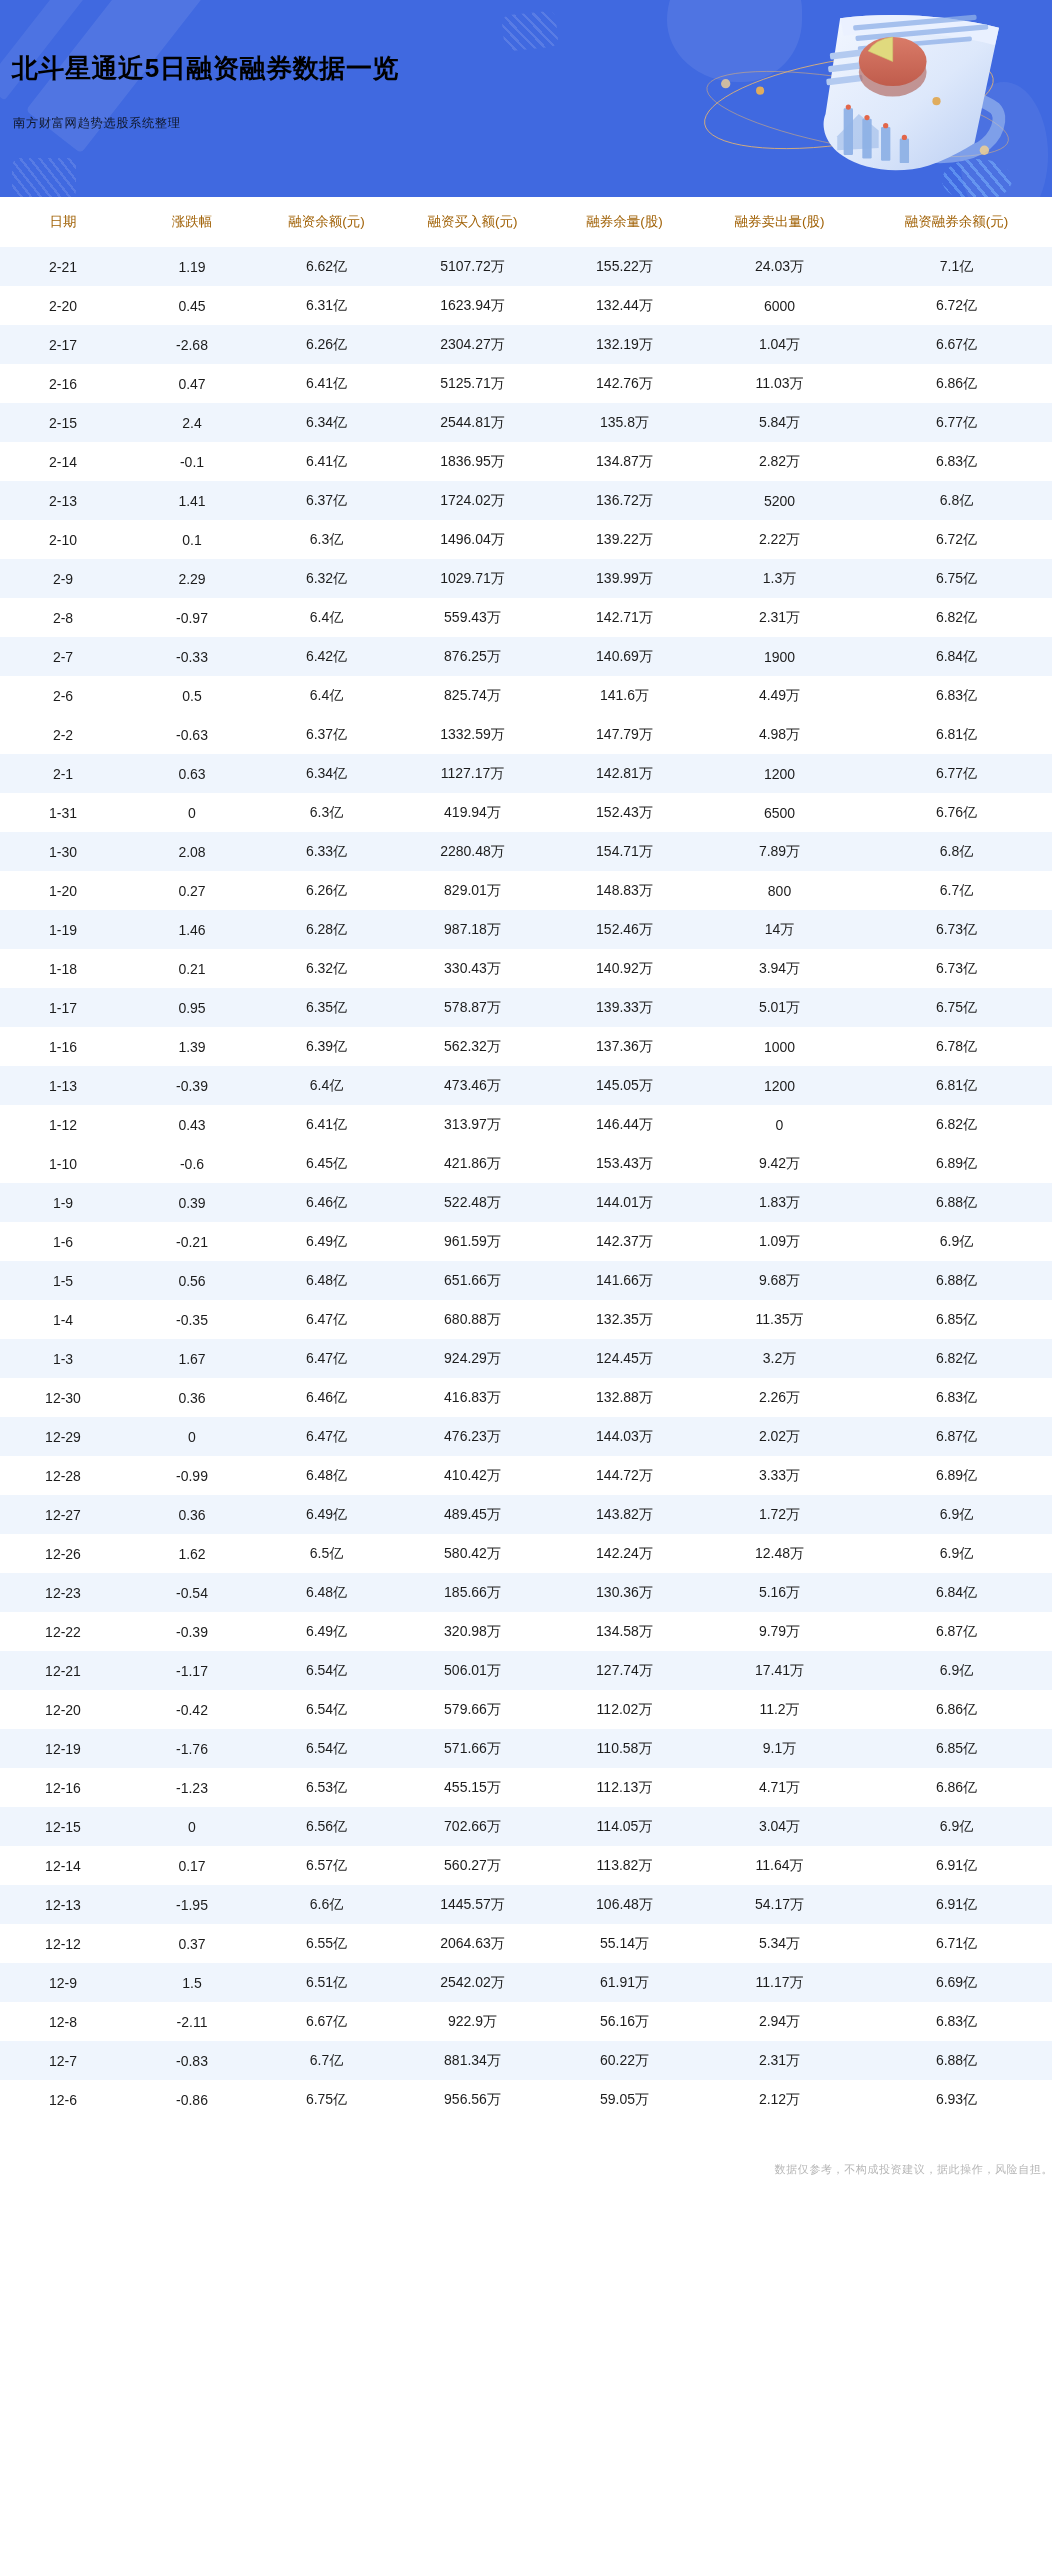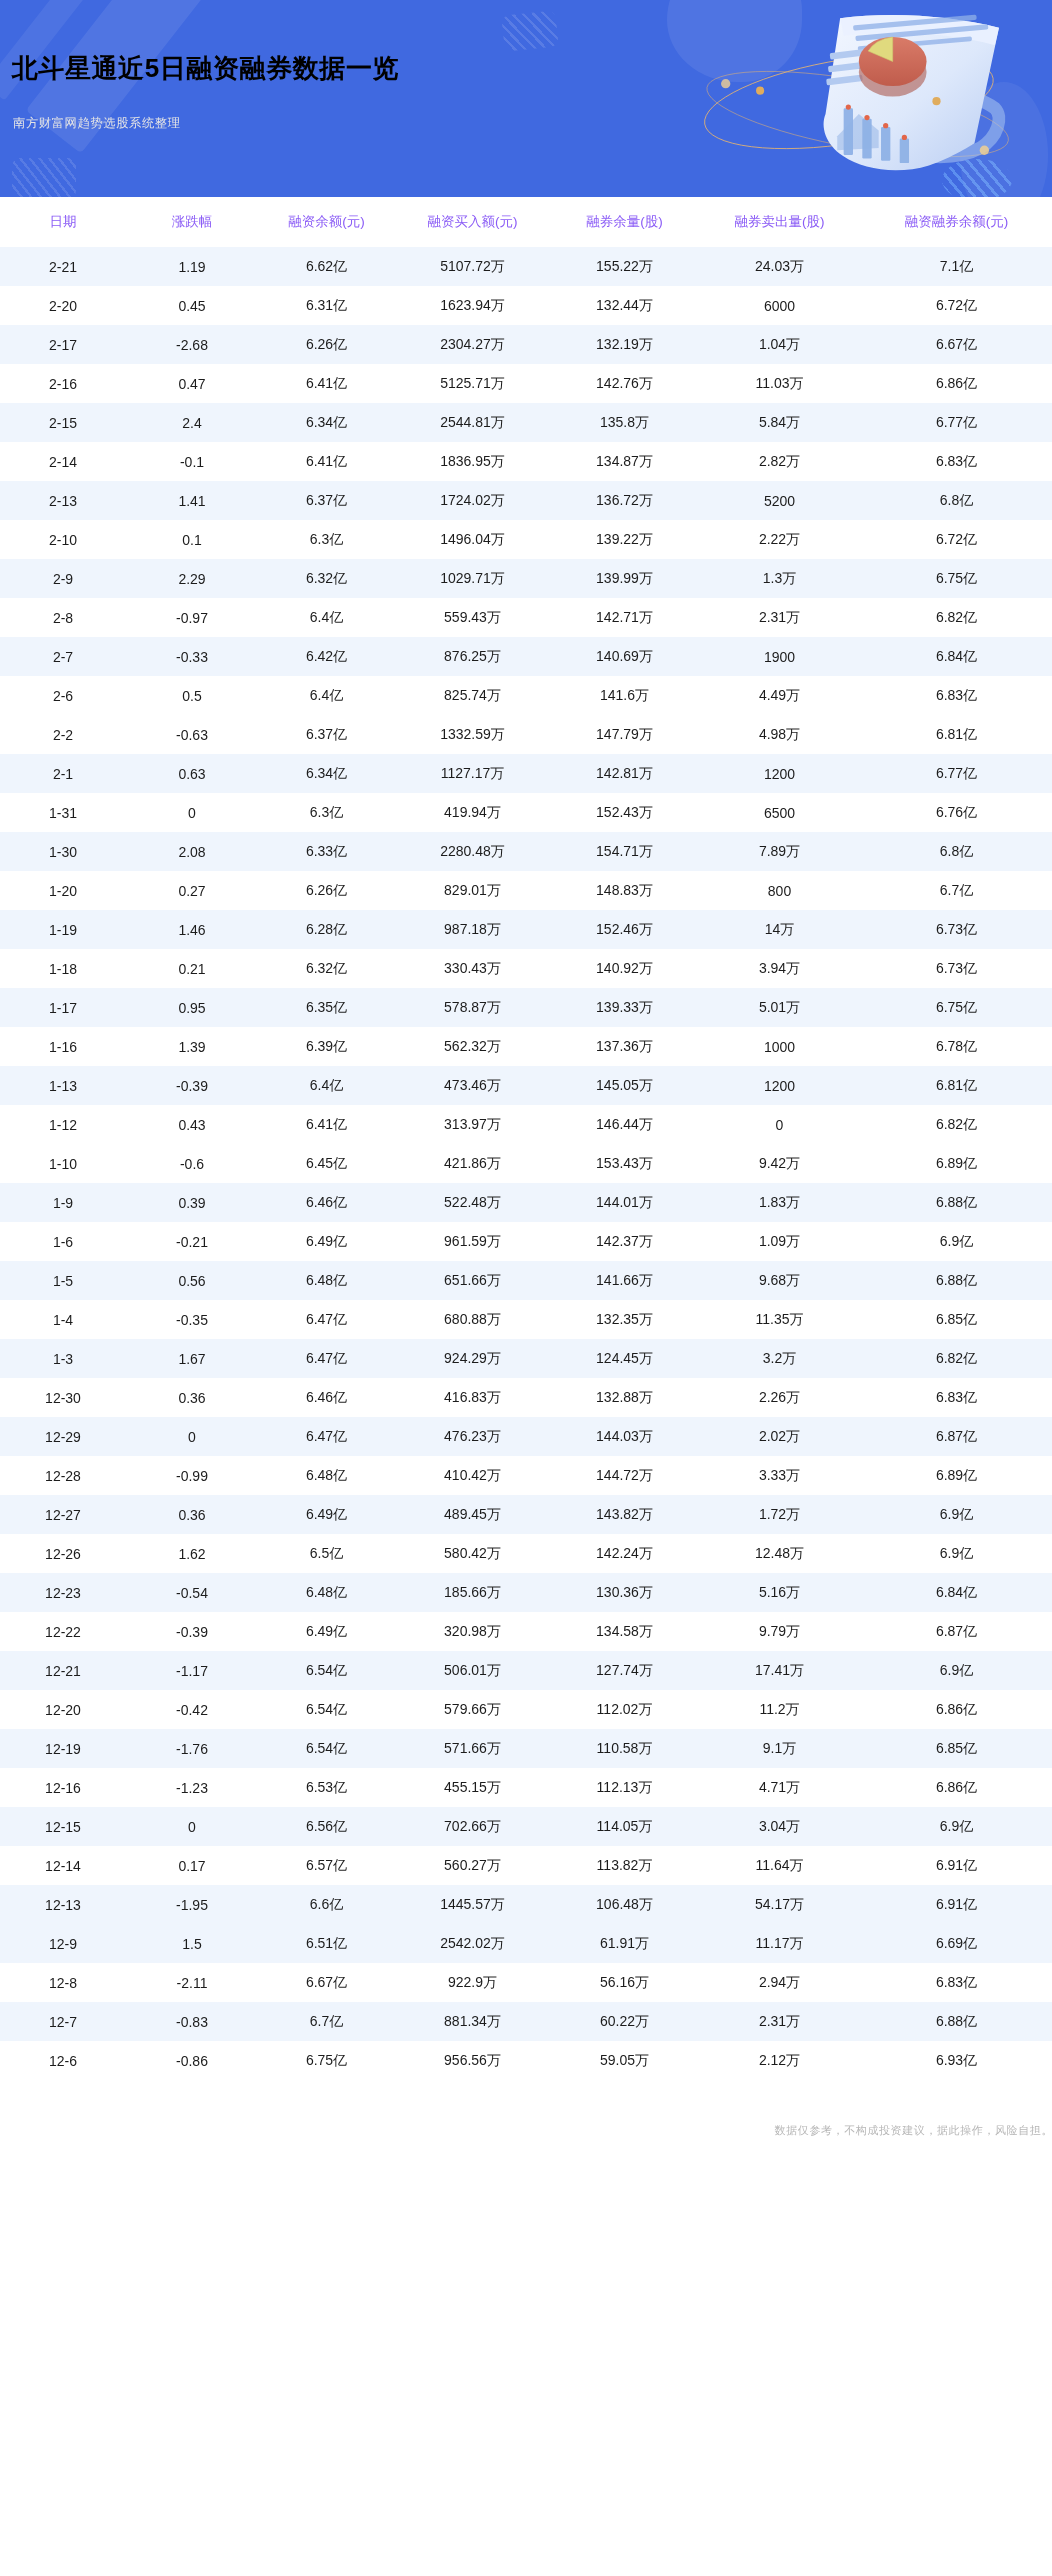--- a/index.html
+++ b/index.html
@@ -81,21 +81,21 @@
     font-size: 26px;
     font-weight: bold;
     color: #000000;
     letter-spacing: 0.6px;
     white-space: nowrap;
   }
   .hero-sub {
     position: absolute;
     left: 13px; top: 115px;
     font-size: 12.3px;
-    color: #e5e5e5;
+    color: #0f172a;
     letter-spacing: 0.6px;
     white-space: nowrap;
   }
   .hero-art {
     position: absolute;
     right: 26px; top: -3.5px;
     width: 327px; height: 202px;
   }
 
   
@@ -138,21 +138,21 @@
   table.fin col.c-bal   { width: 137px; }
   table.fin col.c-buy   { width: 155px; }
   table.fin col.c-sec   { width: 149px; }
   table.fin col.c-sell  { width: 161px; }
   table.fin col.c-tot   { width: 193px; }
 
   table.fin thead th {
     height: 50px;
     font-size: 13.5px;
     font-weight: normal;
-    color: #8b5cf6;
+    color: #a16207;
     text-align: center;
     vertical-align: middle;
     background: #ffffff;
   }
   table.fin tbody td {
     height: 39px;
     font-size: 14px;
     color: #1c1c1c;
     text-align: center;
     vertical-align: middle;
@@ -665,20 +665,29 @@
         </tr>
         <tr class="odd">
           <td>12-13</td>
           <td>-1.95</td>
           <td>6.6亿</td>
           <td>1445.57万</td>
           <td>106.48万</td>
           <td>54.17万</td>
           <td>6.91亿</td>
         </tr>
+        <tr class="even">
+          <td>12-12</td>
+          <td>0.37</td>
+          <td>6.55亿</td>
+          <td>2064.63万</td>
+          <td>55.14万</td>
+          <td>5.34万</td>
+          <td>6.71亿</td>
+        </tr>
         <tr class="odd">
           <td>12-9</td>
           <td>1.5</td>
           <td>6.51亿</td>
           <td>2542.02万</td>
           <td>61.91万</td>
           <td>11.17万</td>
           <td>6.69亿</td>
         </tr>
         <tr class="even">

